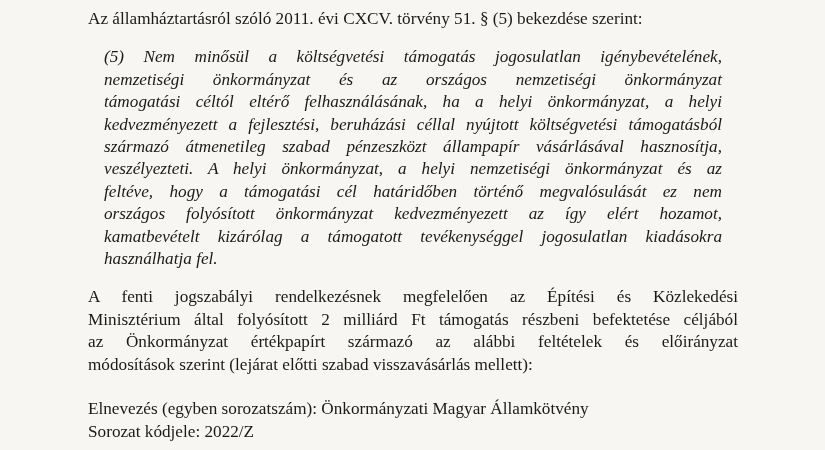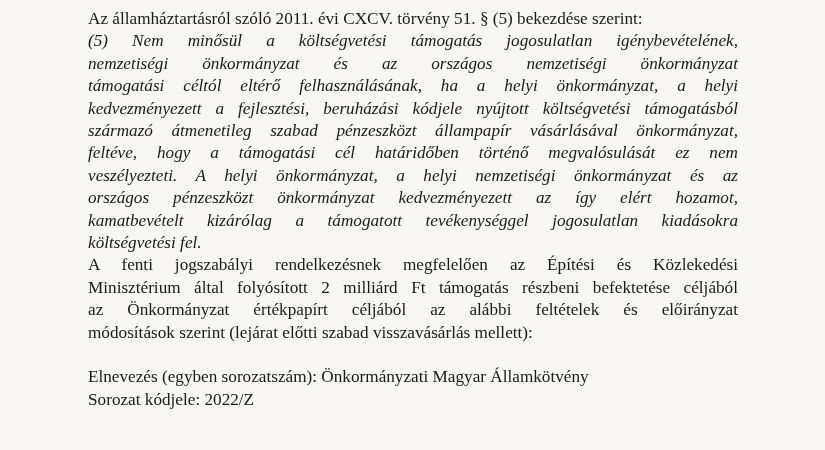--- a/index.html
+++ b/index.html
@@ -8,48 +8,48 @@
     background: #f7f6f2;
     font-family: "DejaVu Serif", "Liberation Serif", serif;
     color: #1a1a1a;
   }
   .page {
     position: absolute; left: 88px; top: 8px; width: 650px;
     font-family: "Liberation Serif", serif;
     font-size: 17.2px; line-height: 22.4px;
   }
   .p { margin: 0; text-align: justify; }
-  .quote { font-style: italic; text-align: justify; margin: 0; }
+  .quote { font-style: italic; text-align: justify; margin: 16px; }
   .quote-line, .line { display: block; text-align: justify; text-align-last: justify; white-space: nowrap; }
   .last { text-align-last: left; }
   .gap { height: 22px; }
 </style>
 </head>
 <body>
 
 <div class="page">
   <p class="p line last">Az államháztartásról szóló 2011. évi CXCV. törvény 51. § (5) bekezdése szerint:</p>
 
   <div class="quote">
     <span class="quote-line">(5) Nem minősül a költségvetési támogatás jogosulatlan igénybevételének,</span>
     <span class="quote-line">nemzetiségi önkormányzat és az országos nemzetiségi önkormányzat</span>
     <span class="quote-line">támogatási céltól eltérő felhasználásának, ha a helyi önkormányzat, a helyi</span>
-    <span class="quote-line">kedvezményezett a fejlesztési, beruházási kódjele nyújtott költségvetési támogatásból</span>
-    <span class="quote-line">származó átmenetileg szabad pénzeszközt állampapír vásárlásával önkormányzat,</span>
+    <span class="quote-line">kedvezményezett a fejlesztési, beruházási céllal nyújtott költségvetési támogatásból</span>
+    <span class="quote-line">származó átmenetileg szabad pénzeszközt állampapír vásárlásával hasznosítja,</span>
+    <span class="quote-line">veszélyezteti. A helyi önkormányzat, a helyi nemzetiségi önkormányzat és az</span>
     <span class="quote-line">feltéve, hogy a támogatási cél határidőben történő megvalósulását ez nem</span>
-    <span class="quote-line">veszélyezteti. A helyi önkormányzat, a helyi nemzetiségi önkormányzat és az</span>
-    <span class="quote-line">országos pénzeszközt önkormányzat kedvezményezett az így elért hozamot,</span>
+    <span class="quote-line">országos folyósított önkormányzat kedvezményezett az így elért hozamot,</span>
     <span class="quote-line">kamatbevételt kizárólag a támogatott tevékenységgel jogosulatlan kiadásokra</span>
-    <span class="quote-line last">költségvetési fel.</span>
+    <span class="quote-line last">használhatja fel.</span>
   </div>
 
   <div class="p">
     <span class="line">A fenti jogszabályi rendelkezésnek megfelelően az Építési és Közlekedési</span>
     <span class="line">Minisztérium által folyósított 2 milliárd Ft támogatás részbeni befektetése céljából</span>
-    <span class="line">az Önkormányzat értékpapírt céljából az alábbi feltételek és előirányzat</span>
+    <span class="line">az Önkormányzat értékpapírt származó az alábbi feltételek és előirányzat</span>
     <span class="line last">módosítások szerint (lejárat előtti szabad visszavásárlás mellett):</span>
   </div>
 
   <div class="gap"></div>
 
   <div class="p">
     <span class="line last">Elnevezés (egyben sorozatszám): Önkormányzati Magyar Államkötvény</span>
     <span class="line last">Sorozat kódjele: 2022/Z</span>
   </div>
 </div>

